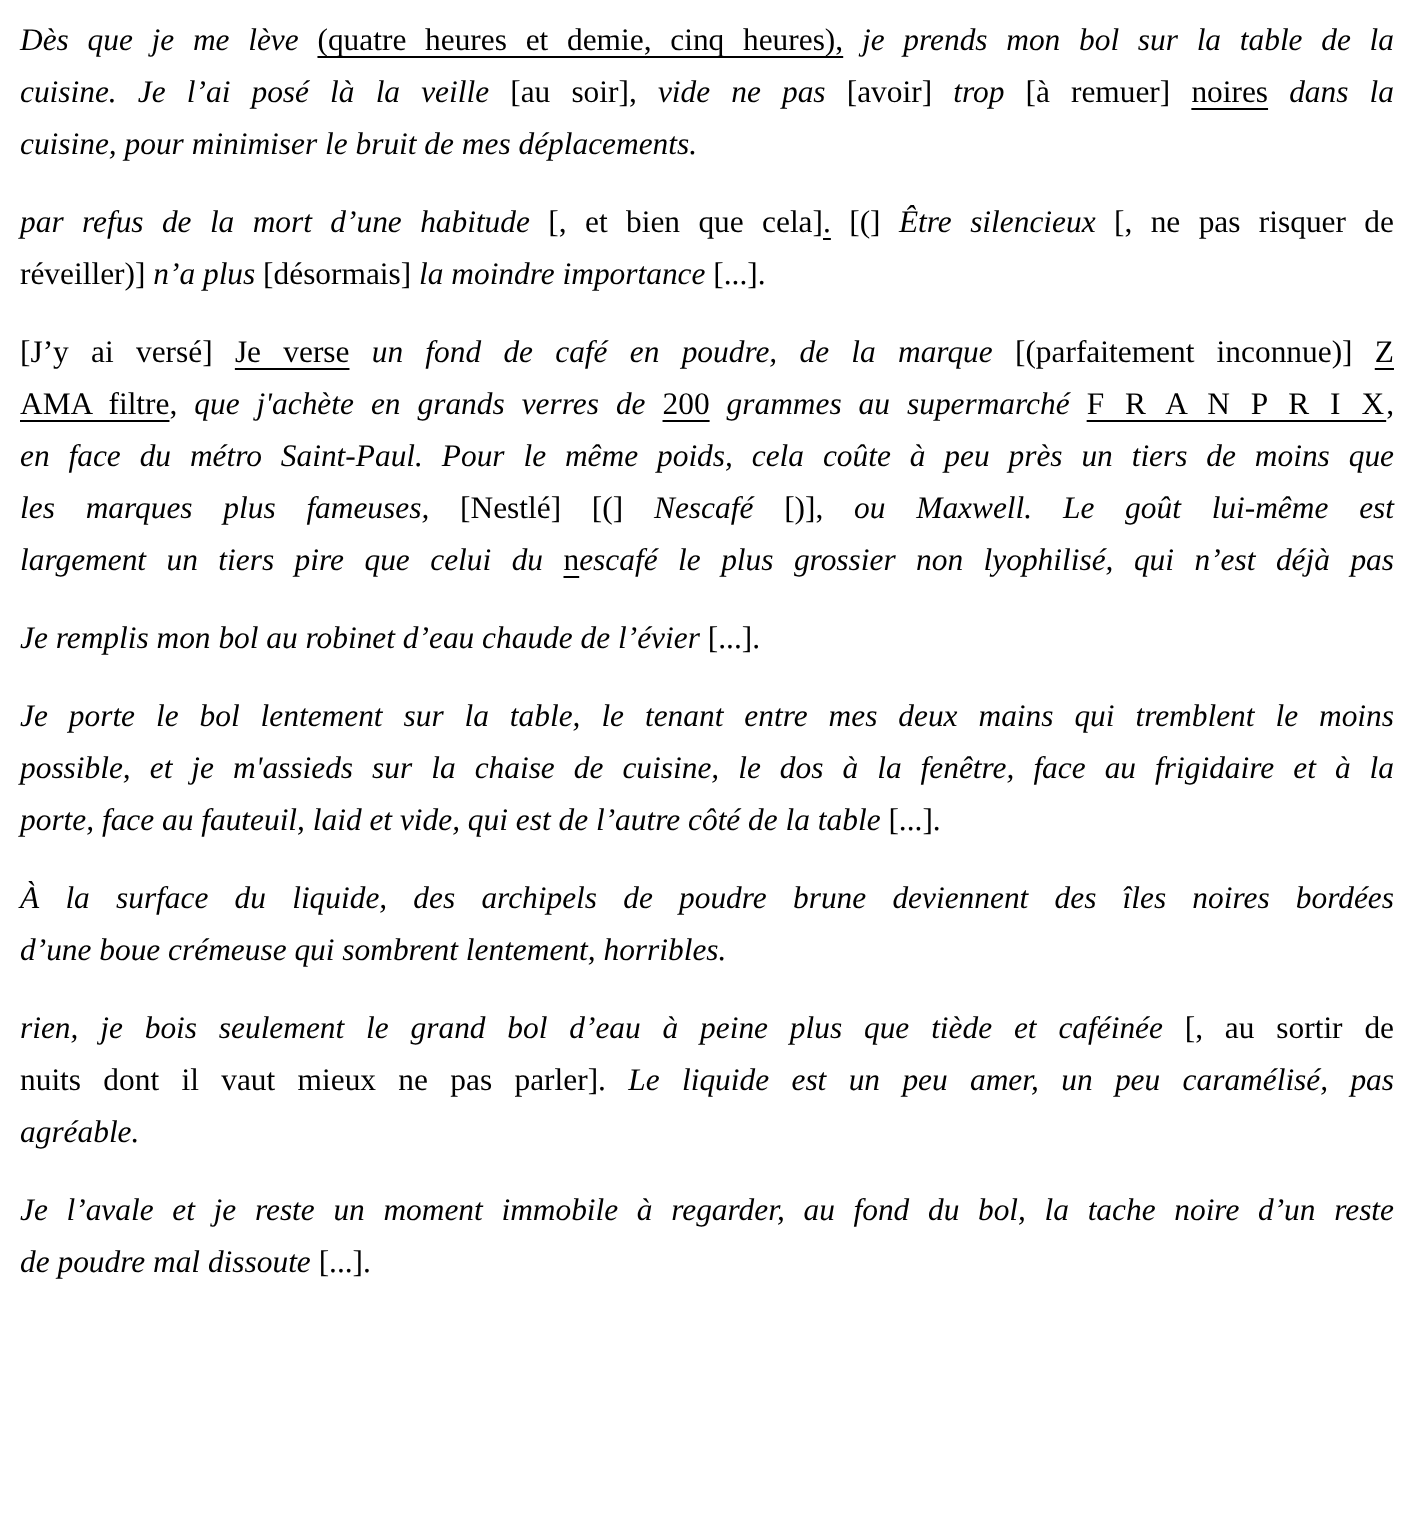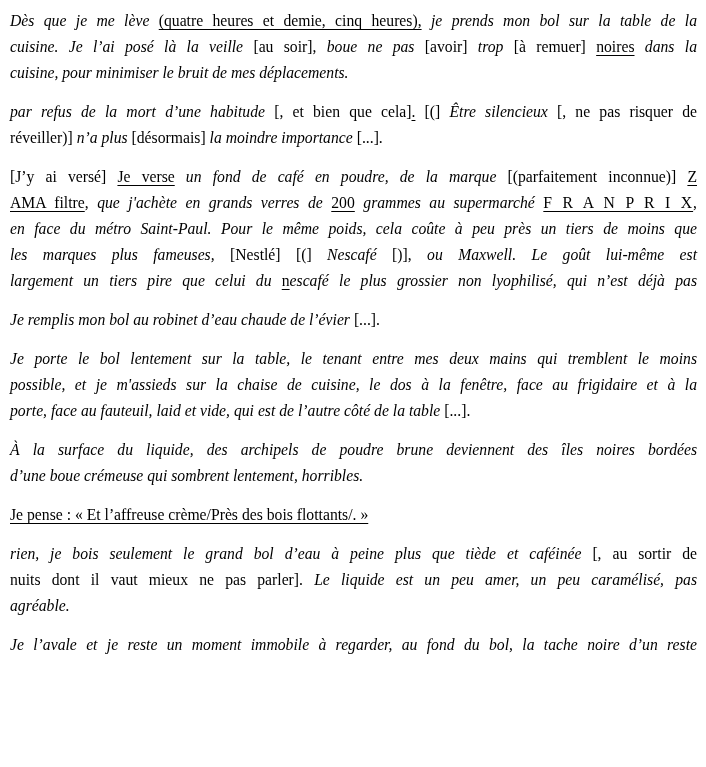--- a/index.html
+++ b/index.html
@@ -46,21 +46,21 @@
     letter-spacing: 1px;
   }
 </style>
 </head>
 <body>
 
 <div class="page">
   <div id="doc">
       <div class="para">
         <div class="ln"><span class="seg-i">Dès que je me lève </span><span class="seg-ru">(quatre heures et demie, cinq heures),</span><span class="seg-i"> je prends mon bol sur la table de la</span></div>
-        <div class="ln"><span class="seg-i">cuisine. Je l’ai posé là la veille </span><span class="seg-r">[au soir],</span><span class="seg-i"> boue ne pas </span><span class="seg-r">[avoir]</span><span class="seg-i"> trop </span><span class="seg-r">[à remuer] </span><span class="seg-ru">noires</span><span class="seg-i"> dans la</span></div>
+        <div class="ln"><span class="seg-i">cuisine. Je l’ai posé là la veille </span><span class="seg-r">[au soir],</span><span class="seg-i"> vide ne pas </span><span class="seg-r">[avoir]</span><span class="seg-i"> trop </span><span class="seg-r">[à remuer] </span><span class="seg-ru">noires</span><span class="seg-i"> dans la</span></div>
         <div class="ln last"><span class="seg-i">cuisine, pour minimiser le bruit de mes déplacements.</span></div>
       </div>
       <div class="para">
         <div class="ln"><span class="seg-i">par refus de la mort d’une habitude </span><span class="seg-r">[, et bien que cela]</span><span class="seg-ru">.</span><span class="seg-r"> [(] </span><span class="seg-i">Être silencieux </span><span class="seg-r">[, ne pas risquer de</span></div>
         <div class="ln last"><span class="seg-r">réveiller)] </span><span class="seg-i">n’a plus </span><span class="seg-r">[désormais] </span><span class="seg-i">la moindre importance </span><span class="seg-r">[...].</span></div>
       </div>
       <div class="para">
         <div class="ln"><span class="seg-r">[J’y ai versé] </span><span class="seg-ru">Je verse</span><span class="seg-i"> un fond de café en poudre, de la marque </span><span class="seg-r">[(parfaitement inconnue)] </span><span class="seg-ru">Z</span></div>
         <div class="ln"><span class="seg-ru">AMA filtre</span><span class="seg-r">, </span><span class="seg-i">que j'achète en grands verres de </span><span class="seg-ru">200</span><span class="seg-i"> grammes au supermarché </span><span class="seg-rus">F R A N P R I X</span><span class="seg-r">,</span></div>
         <div class="ln"><span class="seg-i">en face du métro Saint-Paul. Pour le même poids, cela coûte à peu près un tiers de moins que</span></div>
@@ -73,24 +73,22 @@
       <div class="para">
         <div class="ln"><span class="seg-i">Je porte le bol lentement sur la table, le tenant entre mes deux mains qui tremblent le moins</span></div>
         <div class="ln"><span class="seg-i">possible, et je m'assieds sur la chaise de cuisine, le dos à la fenêtre, face au frigidaire et à la</span></div>
         <div class="ln last"><span class="seg-i">porte, face au fauteuil, laid et vide, qui est de l’autre côté de la table </span><span class="seg-r">[...].</span></div>
       </div>
       <div class="para">
         <div class="ln"><span class="seg-i">À la surface du liquide, des archipels de poudre brune deviennent des îles noires bordées</span></div>
         <div class="ln last"><span class="seg-i">d’une boue crémeuse qui sombrent lentement, horribles.</span></div>
       </div>
       <div class="para">
-        <div class="ln last"><span class="seg-ru">Je pense : « Et l’affreuse crème/Près des bois flottants/. »</span></div>
-      </div>
-      <div class="para">
         <div class="ln"><span class="seg-i">rien, je bois seulement le grand bol d’eau à peine plus que tiède et caféinée </span><span class="seg-r">[, au sortir de</span></div>
         <div class="ln"><span class="seg-r">nuits dont il vaut mieux ne pas parler]. </span><span class="seg-i">Le liquide est un peu amer, un peu caramélisé, pas</span></div>
         <div class="ln last"><span class="seg-i">agréable.</span></div>
       </div>
       <div class="para">
         <div class="ln"><span class="seg-i">Je l’avale et je reste un moment immobile à regarder, au fond du bol, la tache noire d’un reste</span></div>
+        <div class="ln last"><span class="seg-i">de poudre mal dissoute </span><span class="seg-r">[...].</span></div>
       </div>
     </div>
 </div>
 
 </body></html>

